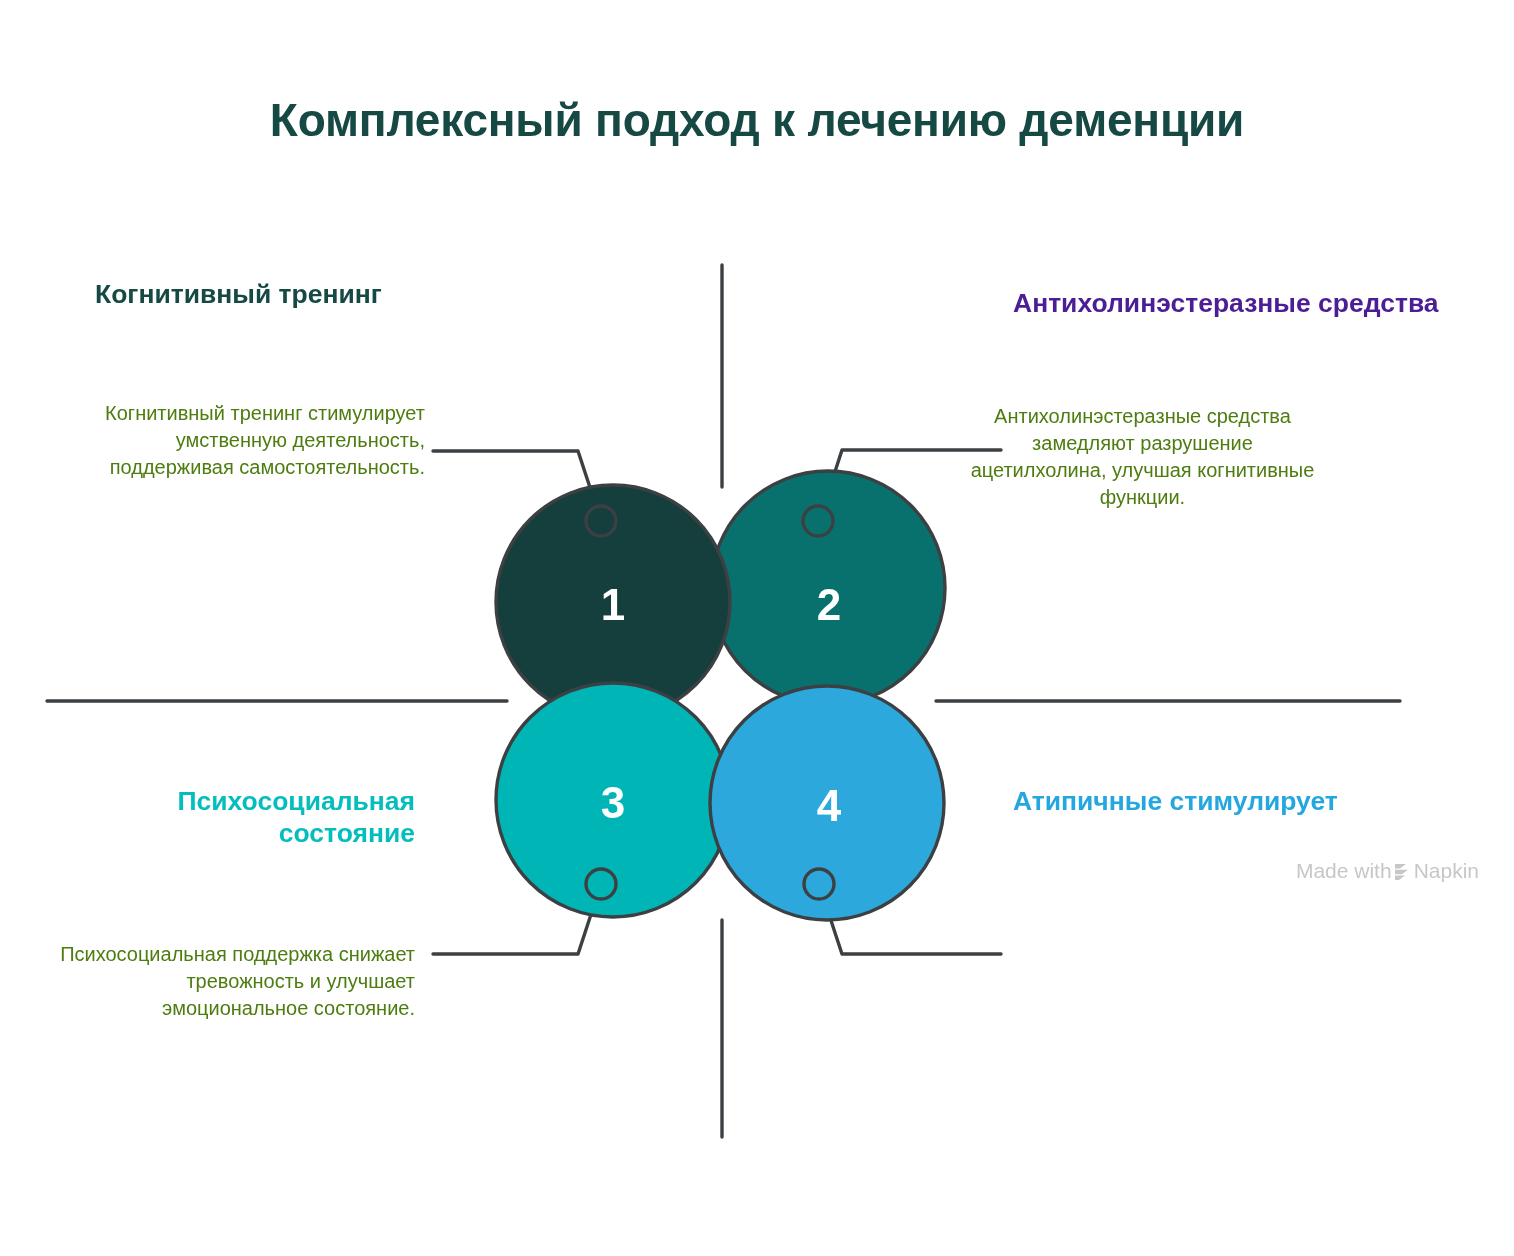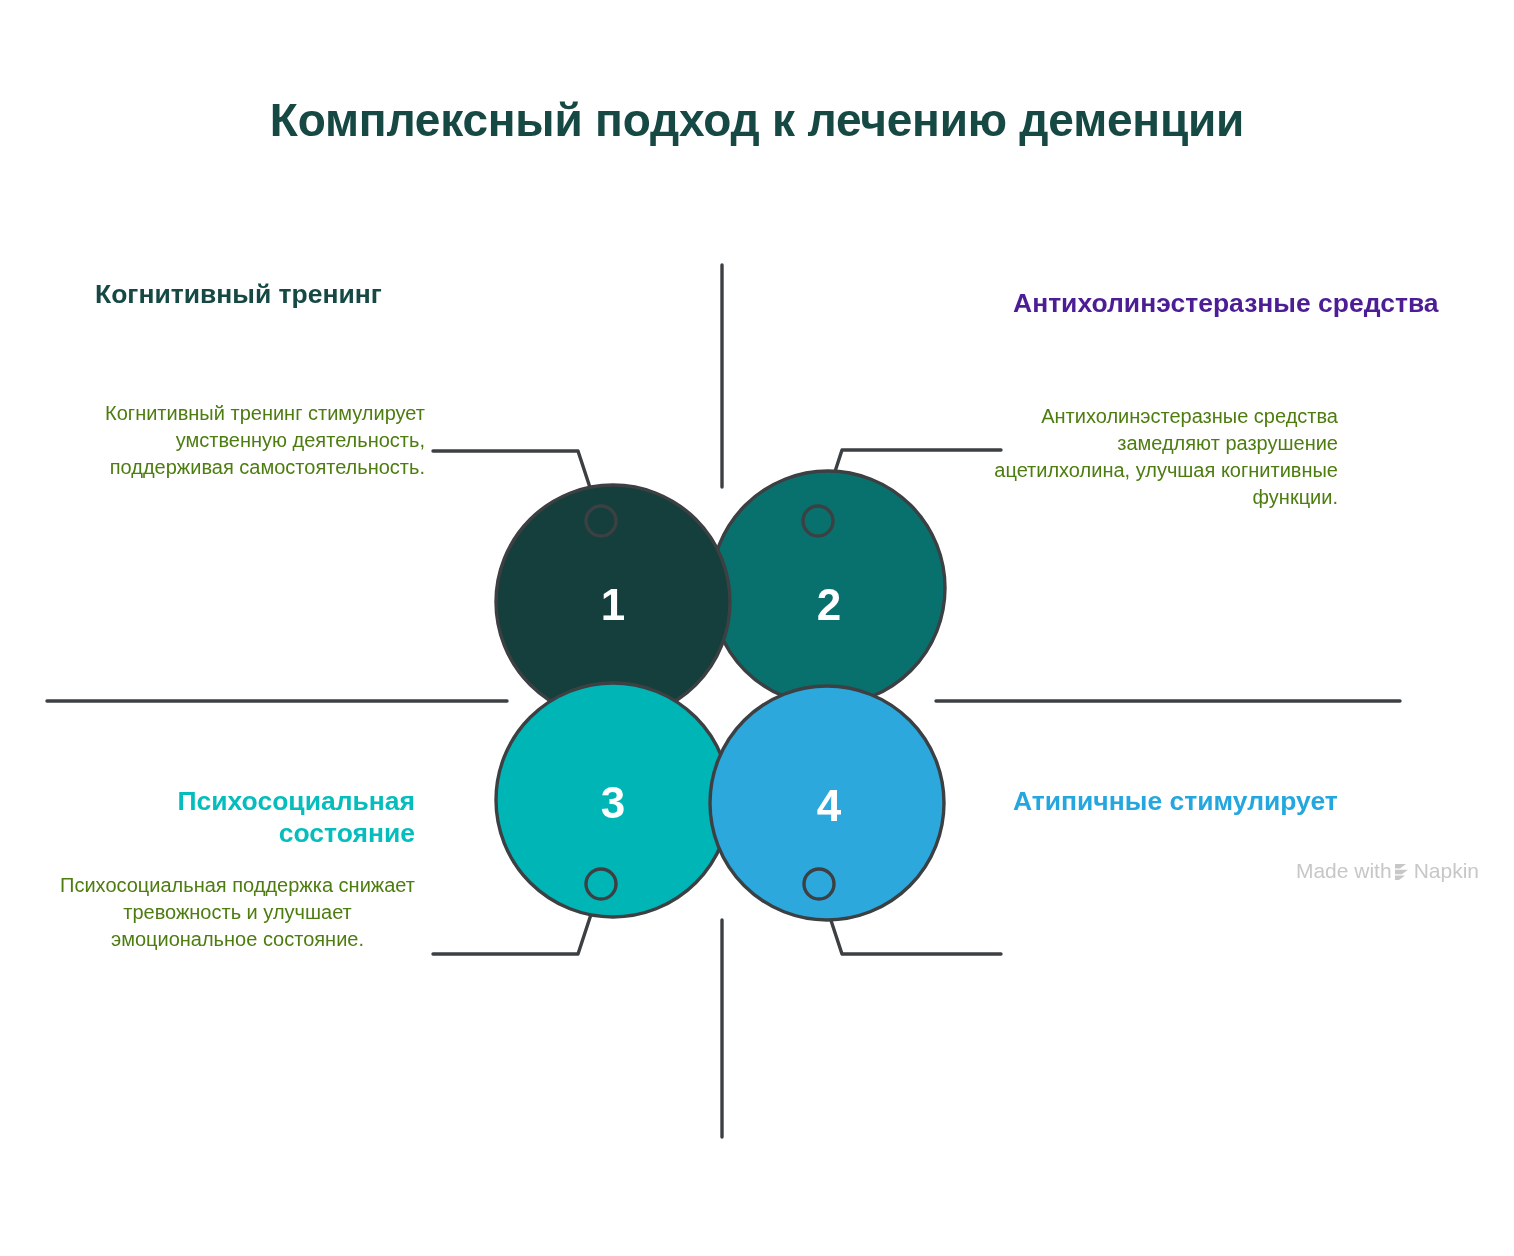--- a/index.html
+++ b/index.html
@@ -58,33 +58,33 @@
   }
 
   
   #q2-heading {
     left: 1013px; top: 278px; width: 450px;
     text-align: left;
     color: #4c1d95;
     margin-top: 9px;
   }
   #q2-body {
-    left: 993px; top: 403px; width: 345px;
-    text-align: right;
+    left: 970px; top: 403px; width: 345px;
+    text-align: center;
   }
 
   
   #q3-heading {
     left: 60px; top: 785px; width: 355px;
     text-align: right;
     color: #06BDBD;
   }
   #q3-body {
-    left: 60px; top: 872px; width: 355px;
-    text-align: center;
+    left: 60px; top: 941px; width: 355px;
+    text-align: right;
   }
 
   
   #q4-heading {
     left: 1013px; top: 785px; width: 400px;
     text-align: left;
     color: #23A7DE;
   }
   #q4-body {
     left: 1013px; top: 905px; width: 345px;

